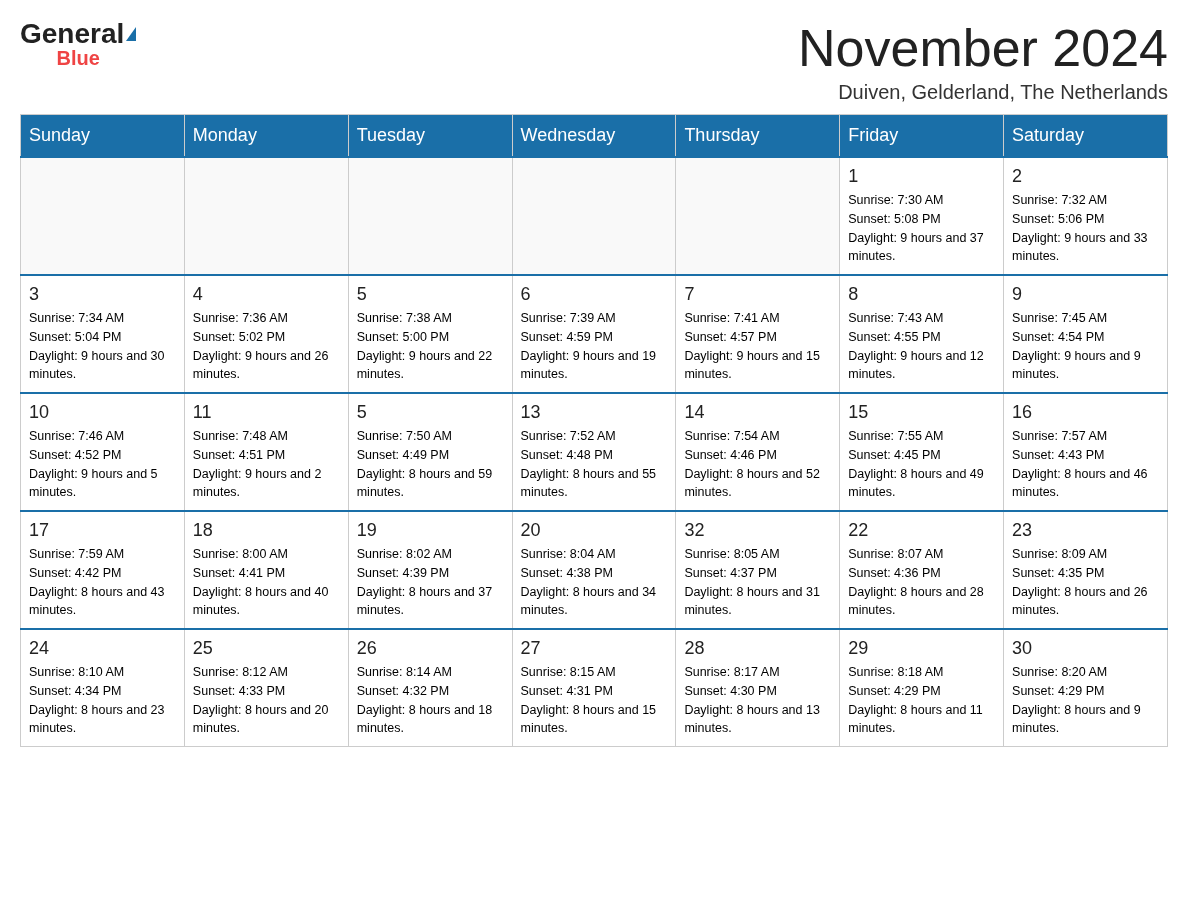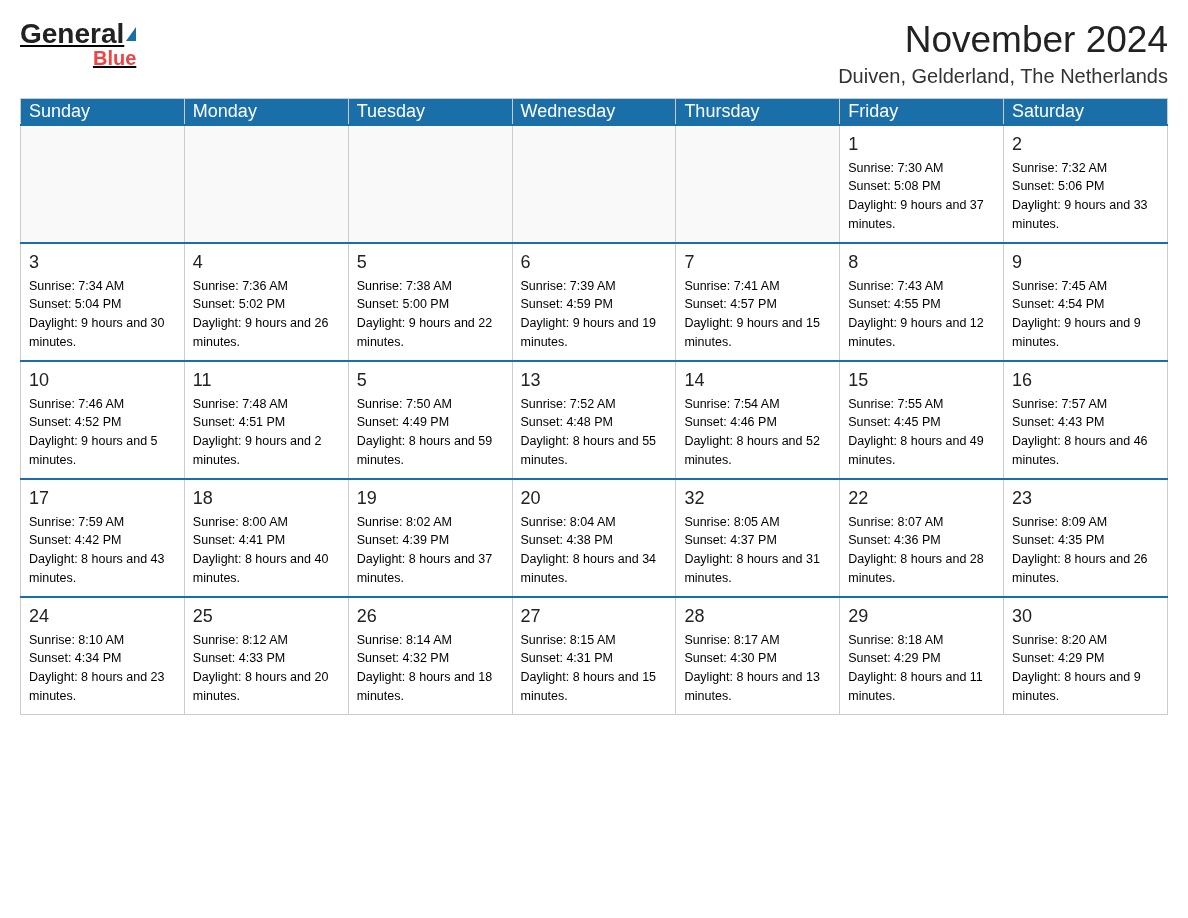--- a/index.html
+++ b/index.html
@@ -12,22 +12,21 @@
     }
     .header {
       display: flex;
       justify-content: space-between;
       align-items: flex-start;
       margin-bottom: 10px;
     }
     .logo {
       display: flex;
       flex-direction: column;
-      align-items: flex-end;
-      text-decoration: underline;
+      align-items: center;
     }
     .logo-text-general {
       font-size: 28px;
       font-weight: bold;
       color: #222;
       line-height: 1;
     }
     .logo-text-blue {
       font-size: 20px;
       font-weight: bold;
@@ -44,39 +43,39 @@
       vertical-align: middle;
     }
     .logo-row {
       display: flex;
       align-items: center;
     }
     .title-area {
       text-align: right;
     }
     .month-title {
-      font-size: 37px;
+      font-size: 52px;
       font-weight: normal;
       color: #222;
       line-height: 1.1;
     }
     .location {
       font-size: 20px;
       color: #333;
       margin-top: 4px;
     }
     .calendar {
       width: 100%;
       border-collapse: collapse;
       margin-top: 10px;
     }
     .calendar th {
       background-color: #1a6fa8;
       color: #fff;
-      padding: 2px 8px;
+      padding: 10px 8px;
       font-size: 18px;
       font-weight: normal;
       text-align: left;
       border: 1px solid #ccc;
     }
     .calendar td {
       vertical-align: top;
       padding: 8px;
       border: 1px solid #ccc;
       width: 14.28%;

